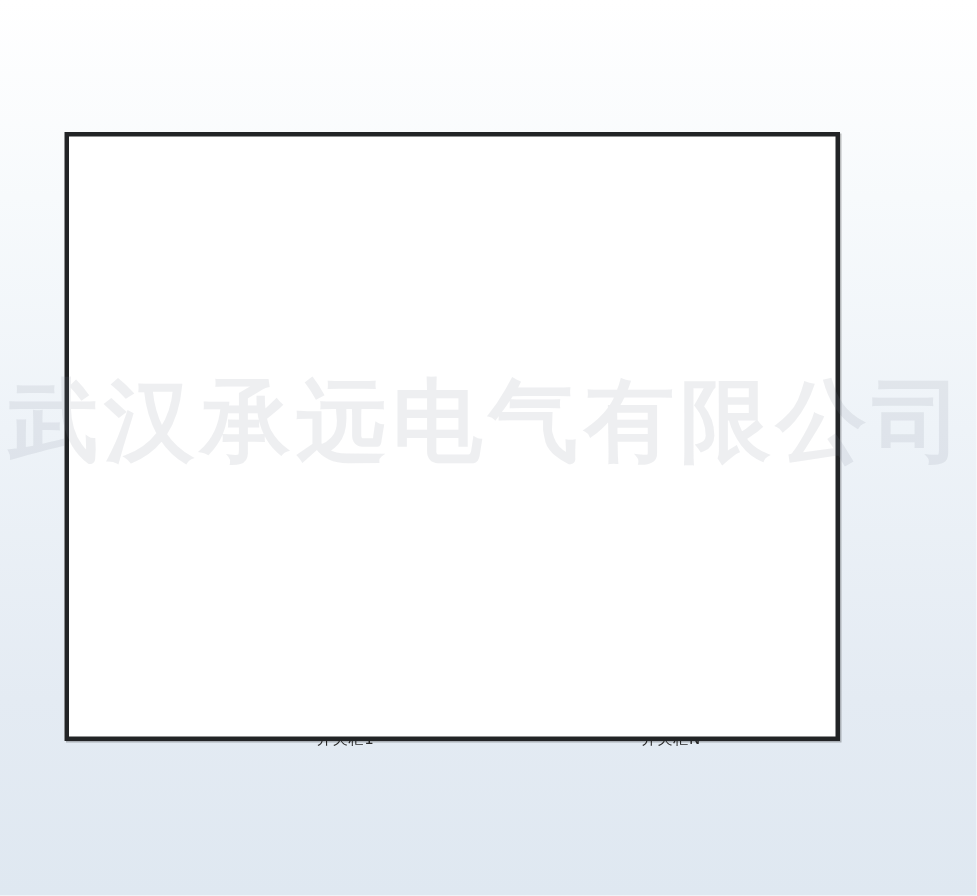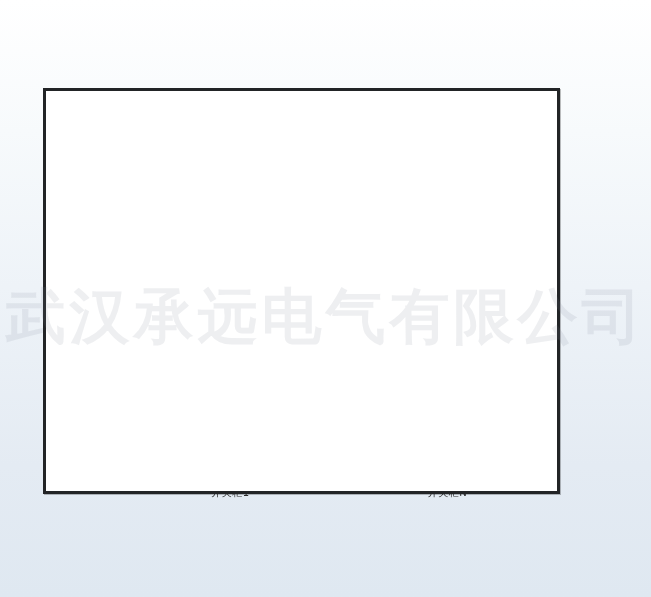--- a/index.html
+++ b/index.html
@@ -11,21 +11,20 @@
   .stage{position:relative;width:651px;height:597px;}
 
   
   .watermark{
     position:absolute;left:0;top:246px;width:651px;height:70px;
     display:flex;align-items:center;justify-content:center;
     font-size:60px;font-weight:bold;letter-spacing:4px;
     color:rgba(120,130,145,0.13);
     white-space:nowrap;pointer-events:none;z-index:40;
     font-family:Liberation Mono, monospace;
-    margin-top:36px;
   }
 
   
   .panel{
     position:absolute;left:43px;top:88px;width:517px;height:406px;
     background:#ffffff;
     border:3px solid #222426;
     box-sizing:border-box;
     box-shadow:1px 1px 0 rgba(0,0,0,.25);
     z-index:10;

